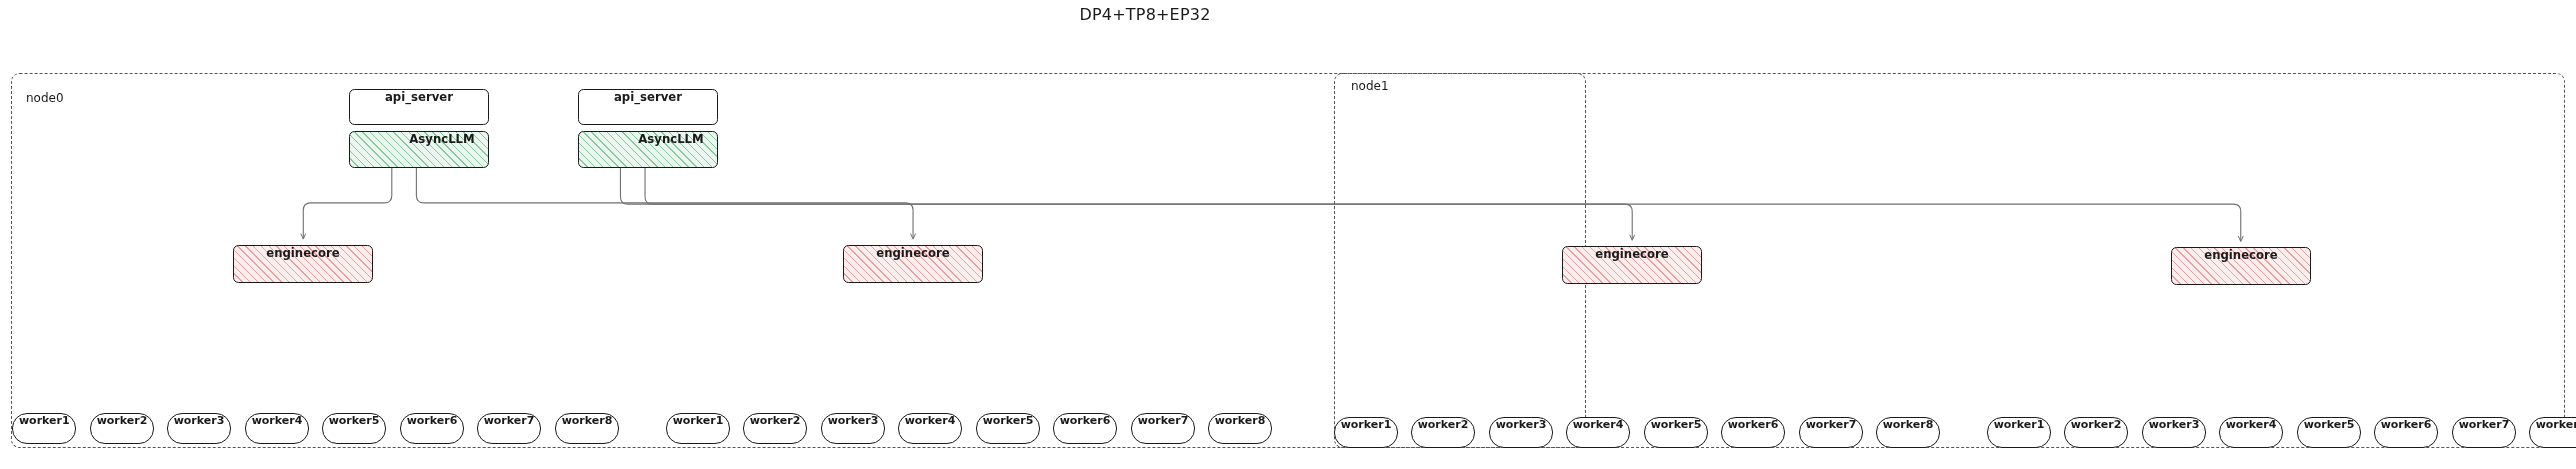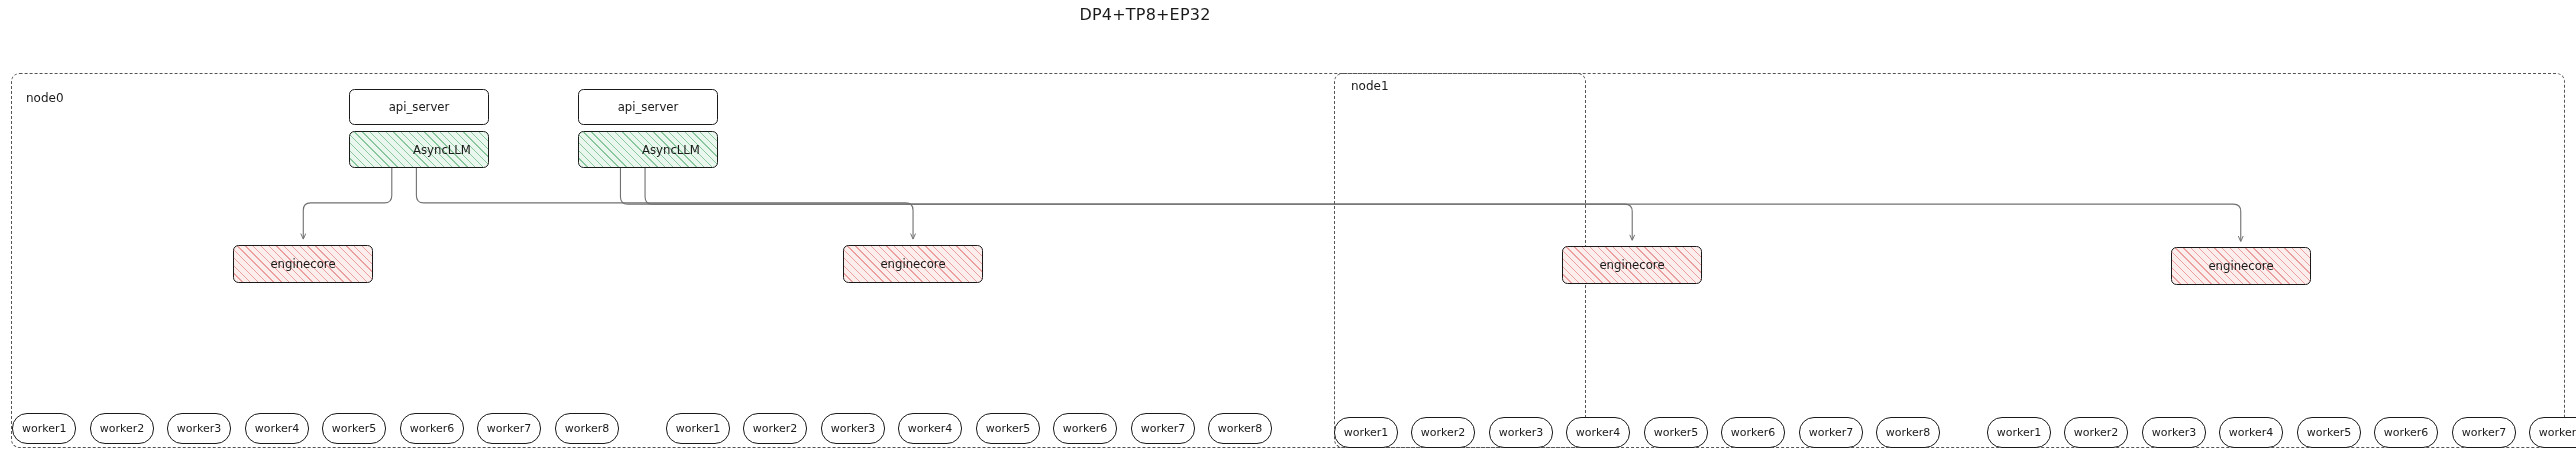--- a/index.html
+++ b/index.html
@@ -14,22 +14,22 @@
   }
   .node-box{
     position:absolute;border:1.5px dashed #555;border-radius:8.6px;
     background:transparent;box-sizing:border-box;
   }
   .node-label{
     position:absolute;font-size:12px;color:#1a1a1a;white-space:nowrap;
   }
   .nbox{
     position:absolute;box-sizing:border-box;border:1.4px solid #1a1a1a;
-    border-radius:5.5px;display:flex;align-items:center;justify-content:center;
-    font-size:11.7px;color:#1a1a1a;background:#ffffff;white-space:nowrap;
+    border-radius:5.5px;display:flex;align-items:flex-start;justify-content:center;
+    font-size:11.7px;color:#1a1a1a;background:#ffffff;white-space:nowrap;font-weight:bold;
   }
   .nbox.api{background:#ffffff;}
   .nbox.async{
     background-color:#eaf7ee;
     background-image:repeating-linear-gradient(45deg,
       rgba(60,160,90,.55) 0, rgba(60,160,90,.55) 1px,
       rgba(0,0,0,0) 1px, rgba(0,0,0,0) 5.5px);
     padding-left:46px;
   }
   .nbox.engine{

